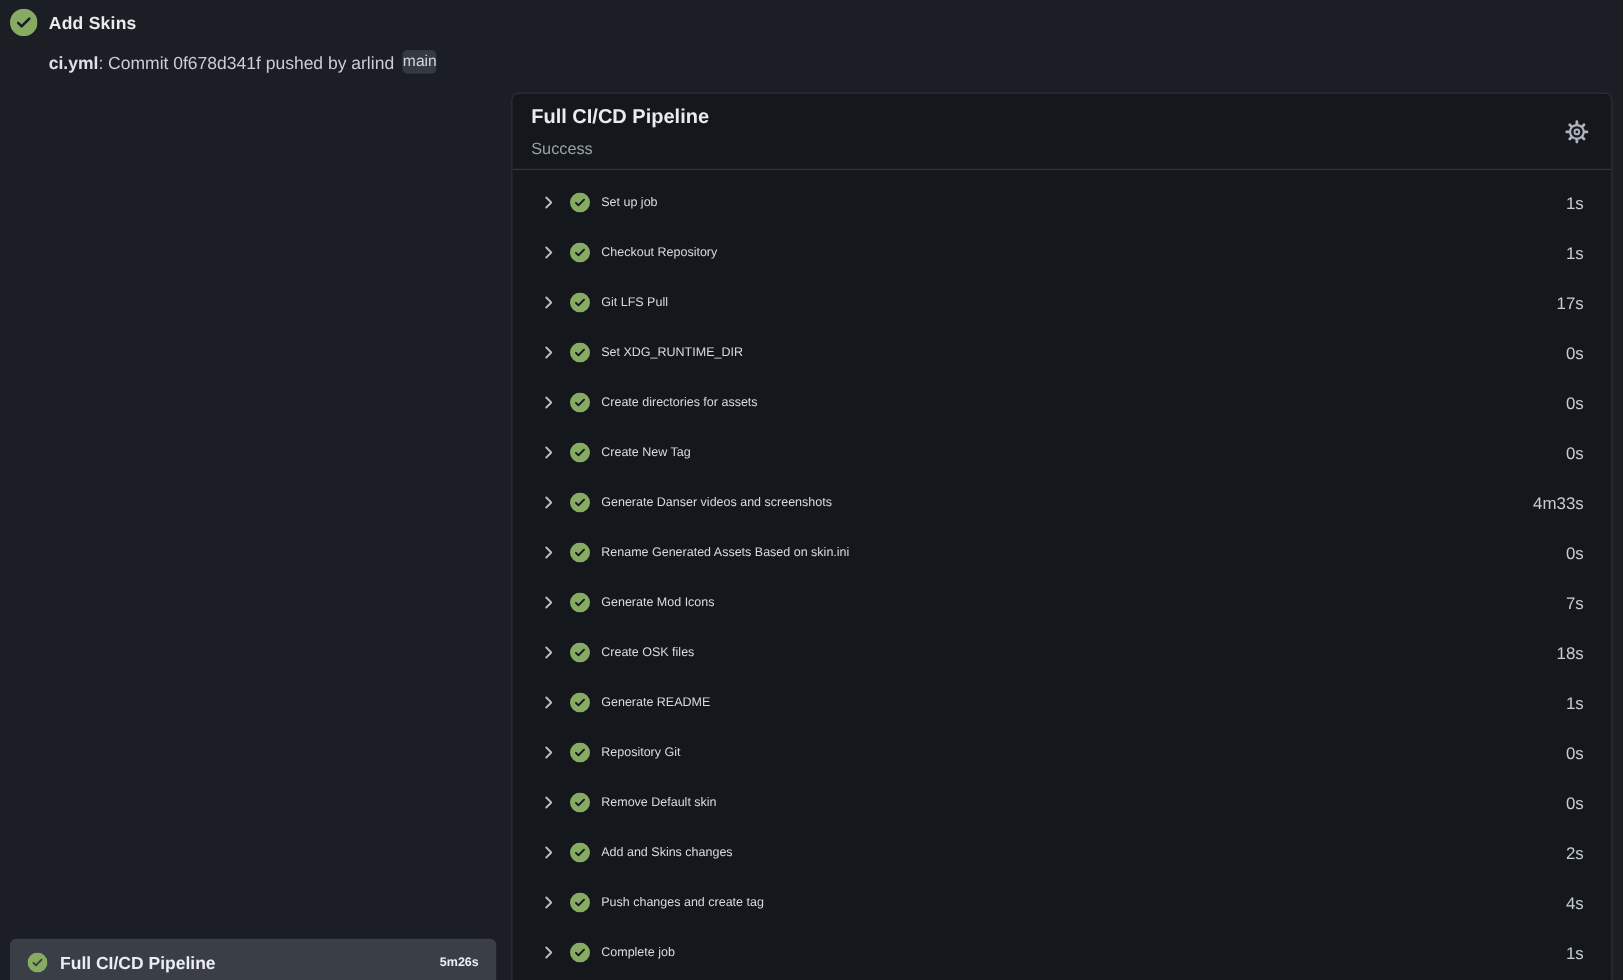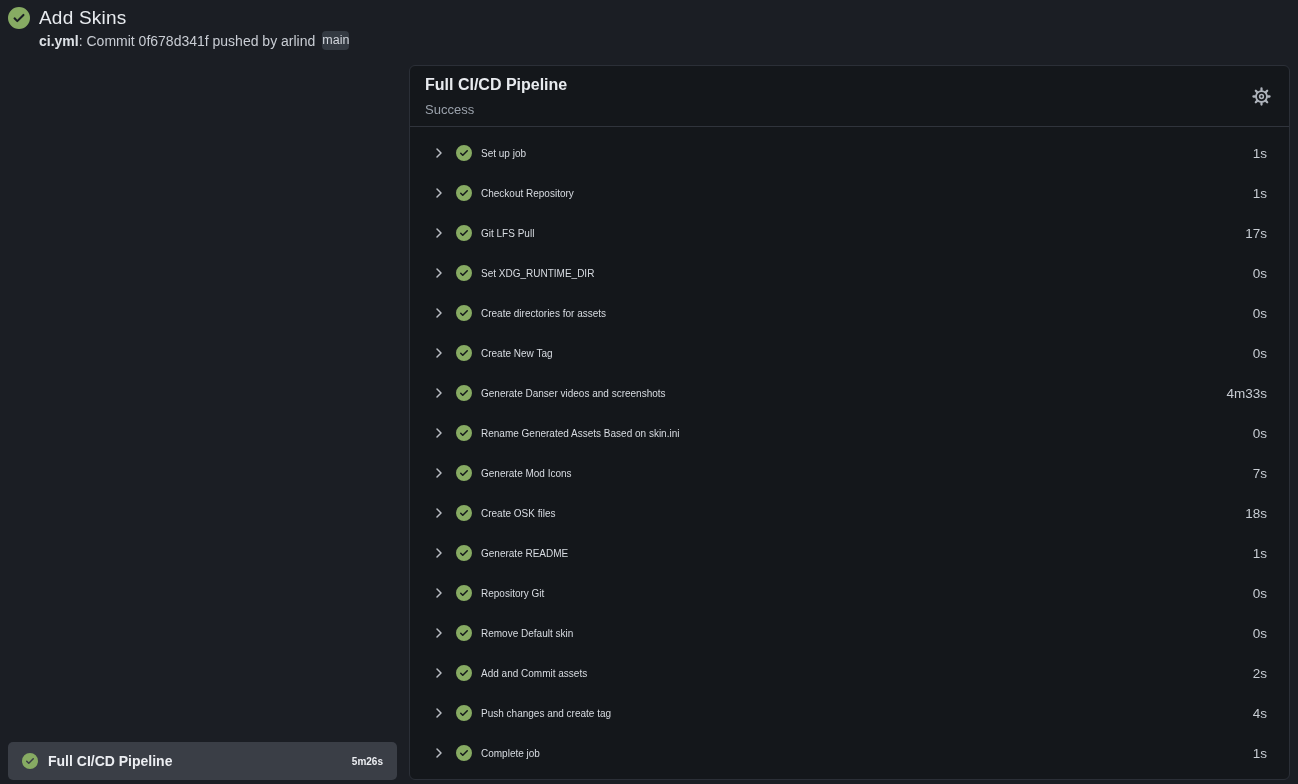--- a/index.html
+++ b/index.html
@@ -19,22 +19,22 @@
   *{box-sizing:border-box;margin:0;padding:0;}
   html,body{width:1298px;height:784px;overflow:hidden;}
   body{
     background:var(--page-bg);
     font-family:"Liberation Sans","DejaVu Sans",sans-serif;
     color:var(--text-primary);
   }
   
   .run-header{padding:7px 12px 0 8px;}
   .run-title-row{display:flex;align-items:center;gap:9px;}
-  .run-title{font-size:19px;font-weight:400;color:var(--text-primary);letter-spacing:.2px;}
-  .run-subtitle{margin-left:31px;margin-top:2px;font-size:14px;color:#c9cdd4;display:flex;align-items:center;}
+  .run-title{font-size:14px;font-weight:700;color:var(--text-primary);letter-spacing:.2px;}
+  .run-subtitle{margin-left:31px;margin-top:11px;font-size:14px;color:#c9cdd4;display:flex;align-items:center;}
   .run-subtitle .wf{font-weight:700;color:#dde1e6;}
   .branch-badge{
     margin-left:7px;display:inline-block;background:var(--badge-bg);
     color:#d2d6dc;font-size:12.5px;padding:2px 0;border-radius:4px;line-height:15px;
   }
   
   .content{display:flex;gap:12px;padding:15px 8px 0 8px;align-items:flex-end;}
   .jobs-col{width:389px;flex-shrink:0;}
   .job-card{
     display:flex;align-items:center;gap:10px;height:38px;padding:0 14px;
@@ -280,21 +280,21 @@
 
   <div class="step-row">
     <svg class="chev" viewBox="0 0 16 16">
       <path d="M6 4l4 4-4 4" fill="none" stroke="#b9bdc4" stroke-width="1.5" stroke-linecap="round" stroke-linejoin="round"></path>
     </svg>
     <span class="icon-slot">
   <svg class="icon16" viewBox="0 0 16 16" aria-hidden="true">
     <path fill="#87ab63" fill-rule="evenodd" d="M0 8a8 8 0 1 1 16 0A8 8 0 0 1 0 8Zm11.78-1.72a.75.75 0 0 0-1.06-1.06L6.75 9.19 5.28 7.72a.75.75 0 0 0-1.06 1.06l2 2a.75.75 0 0 0 1.06 0l4.5-4.5Z"></path>
   </svg>
 </span>
-    <span class="step-name">Add and Commit assets</span>
+    <span class="step-name">Add and Skins changes</span>
     <span class="step-duration">2s</span>
   </div>
 
   <div class="step-row">
     <svg class="chev" viewBox="0 0 16 16">
       <path d="M6 4l4 4-4 4" fill="none" stroke="#b9bdc4" stroke-width="1.5" stroke-linecap="round" stroke-linejoin="round"></path>
     </svg>
     <span class="icon-slot">
   <svg class="icon16" viewBox="0 0 16 16" aria-hidden="true">
     <path fill="#87ab63" fill-rule="evenodd" d="M0 8a8 8 0 1 1 16 0A8 8 0 0 1 0 8Zm11.78-1.72a.75.75 0 0 0-1.06-1.06L6.75 9.19 5.28 7.72a.75.75 0 0 0-1.06 1.06l2 2a.75.75 0 0 0 1.06 0l4.5-4.5Z"></path>

